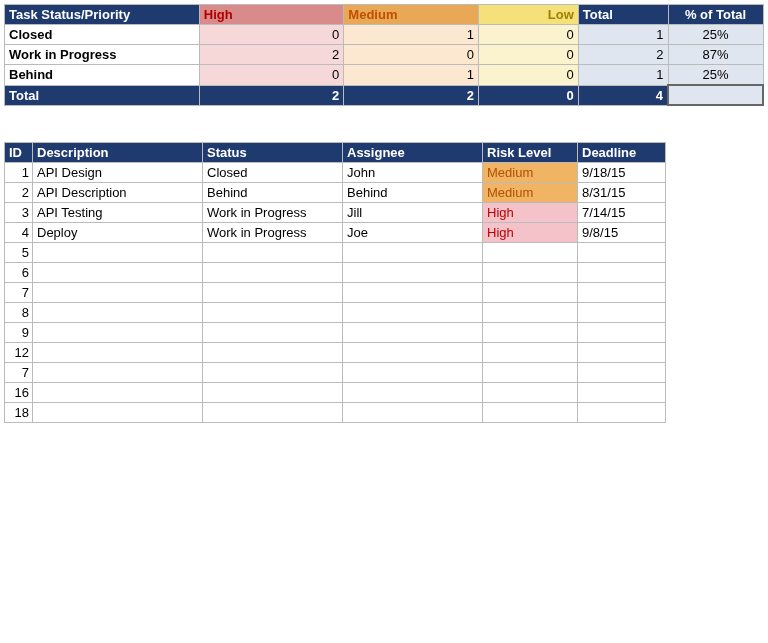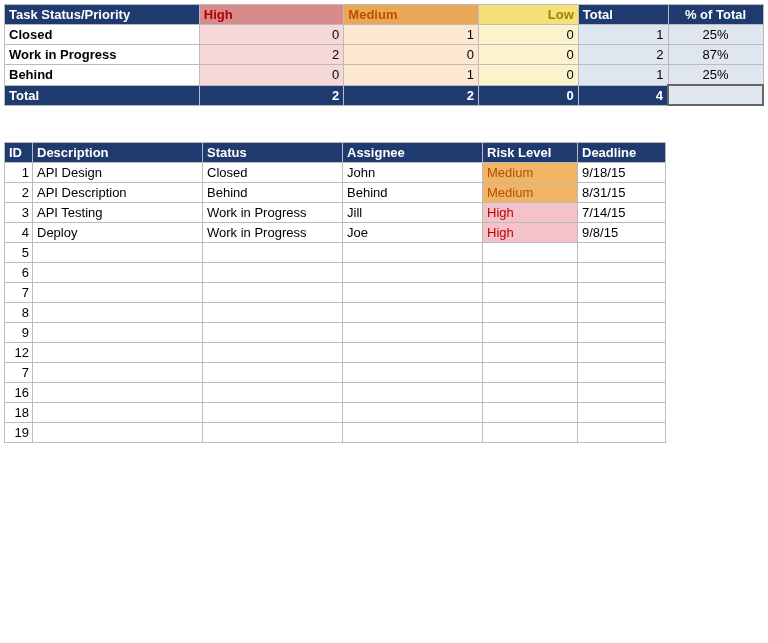--- a/index.html
+++ b/index.html
@@ -269,22 +269,14 @@
         <td class="deadline"></td>
       </tr>
       <tr>
         <td class="idcol">18</td>
         <td></td>
         <td></td>
         <td></td>
         <td class=""></td>
         <td class="deadline"></td>
       </tr>
-      <tr>
-        <td class="idcol">19</td>
-        <td></td>
-        <td></td>
-        <td></td>
-        <td class=""></td>
-        <td class="deadline"></td>
-      </tr>
     </tbody>
 </table>
 
 </body></html>

